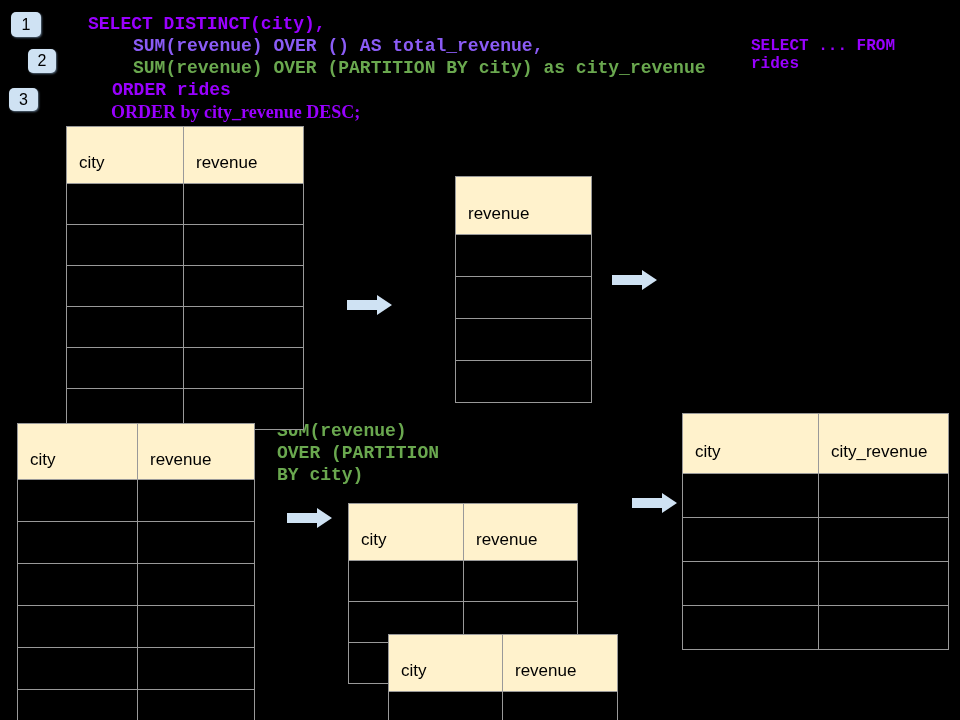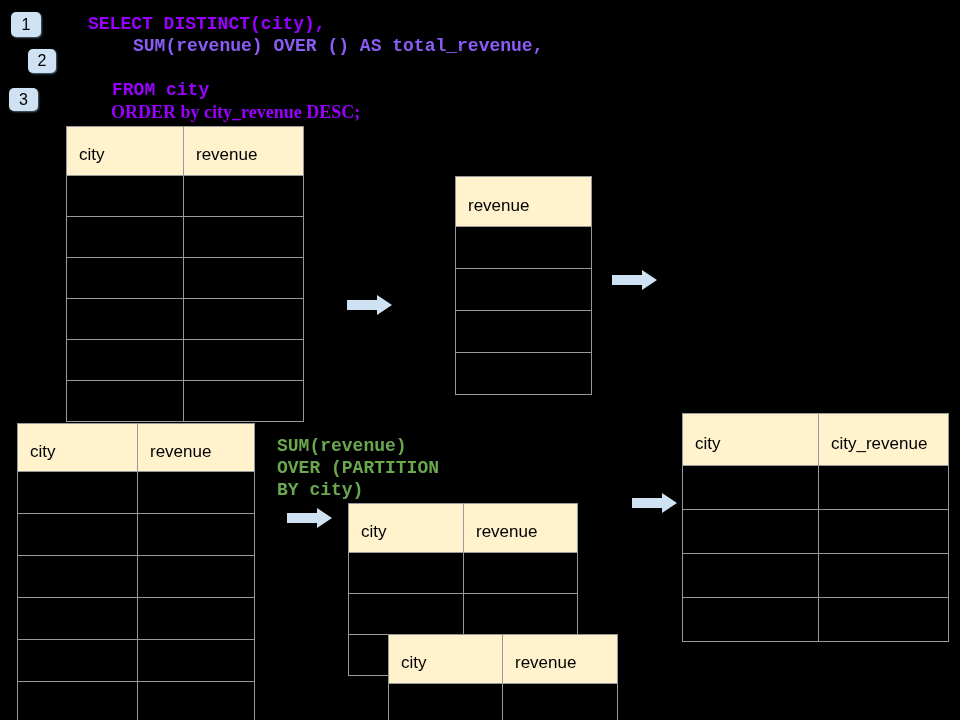--- a/index.html
+++ b/index.html
@@ -27,26 +27,26 @@
   #cl4{left:112px;top:79px;}
   #cl5{left:111px;top:101px;font-family:Liberation Serif, serif;}
 
   
   #sidenote{position:absolute;left:751px;top:37px;
             font:bold 16px/18px "Liberation Mono",monospace;color:#9900FF;white-space:pre;}
 
   
   .annot{position:absolute;white-space:pre;font:bold 18px/21px "Liberation Mono",monospace;}
   #annot-total{left:313px;top:137px;}
-  #annot-part{left:277px;top:435px;line-height:22px;}
+  #annot-part{left:277px;top:420px;line-height:22px;}
 
   
   table.grid{position:absolute;border-collapse:collapse;table-layout:fixed;background:#000;}
   table.grid th{background:#FFF2CC;border:1px solid #999;color:#000;text-align:left;
-                padding:8px 0 0 12px;font:17px "Liberation Sans",sans-serif;font-weight:400;}
+                padding:16px 0 0 12px;font:17px "Liberation Sans",sans-serif;font-weight:400;}
   table.grid td{border:1px solid #999;background:#000;padding:0;}
 
   #tblA{left:66px;top:126px;width:237px;}
   #tblA th{height:40px}  #tblA td{height:40px}
   #tblA col.c1{width:117px} #tblA col.c2{width:120px}
 
   #tblB{left:455px;top:176px;width:136px;}
   #tblB th{height:41px}  #tblB td{height:41px}
   #tblB col.c1{width:136px}
 
@@ -77,23 +77,26 @@
 <body>
 
 <div id="stage">
 
   <div class="badge" id="badge1">1</div>
   <div class="badge" id="badge2">2</div>
   <div class="badge" id="badge3">3</div>
 
   <div class="codeline purple" id="cl1">SELECT DISTINCT(city),</div>
   <div class="codeline red" id="cl2">SUM(revenue) OVER () AS total_revenue,</div>
-  <div class="codeline purple" id="cl4">FROM city</div>
+  <div class="codeline green" id="cl3">SUM(revenue) OVER (PARTITION BY city) as city_revenue</div>
+  <div class="codeline purple" id="cl4">ORDER rides</div>
   <div class="codeline purple" id="cl5">ORDER by city_revenue DESC;</div>
 
+  <div id="sidenote"><span>SELECT ... FROM</span>
+<span>rides</span></div>
 
 
   <div class="annot green" id="annot-part"><span>SUM(revenue)</span>
 <span>OVER (PARTITION</span>
 <span>BY city)</span></div>
 
   <table class="grid" id="tblA">
     <colgroup>
         <col class="c1">
         <col class="c2">

